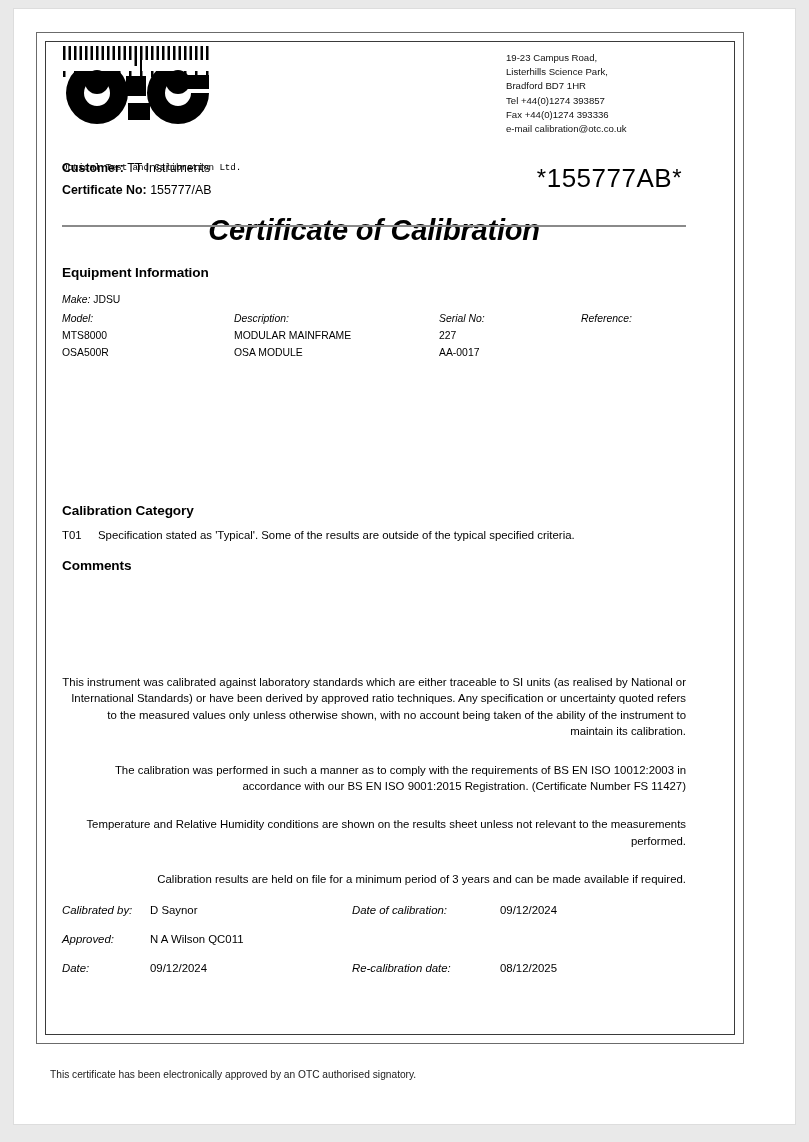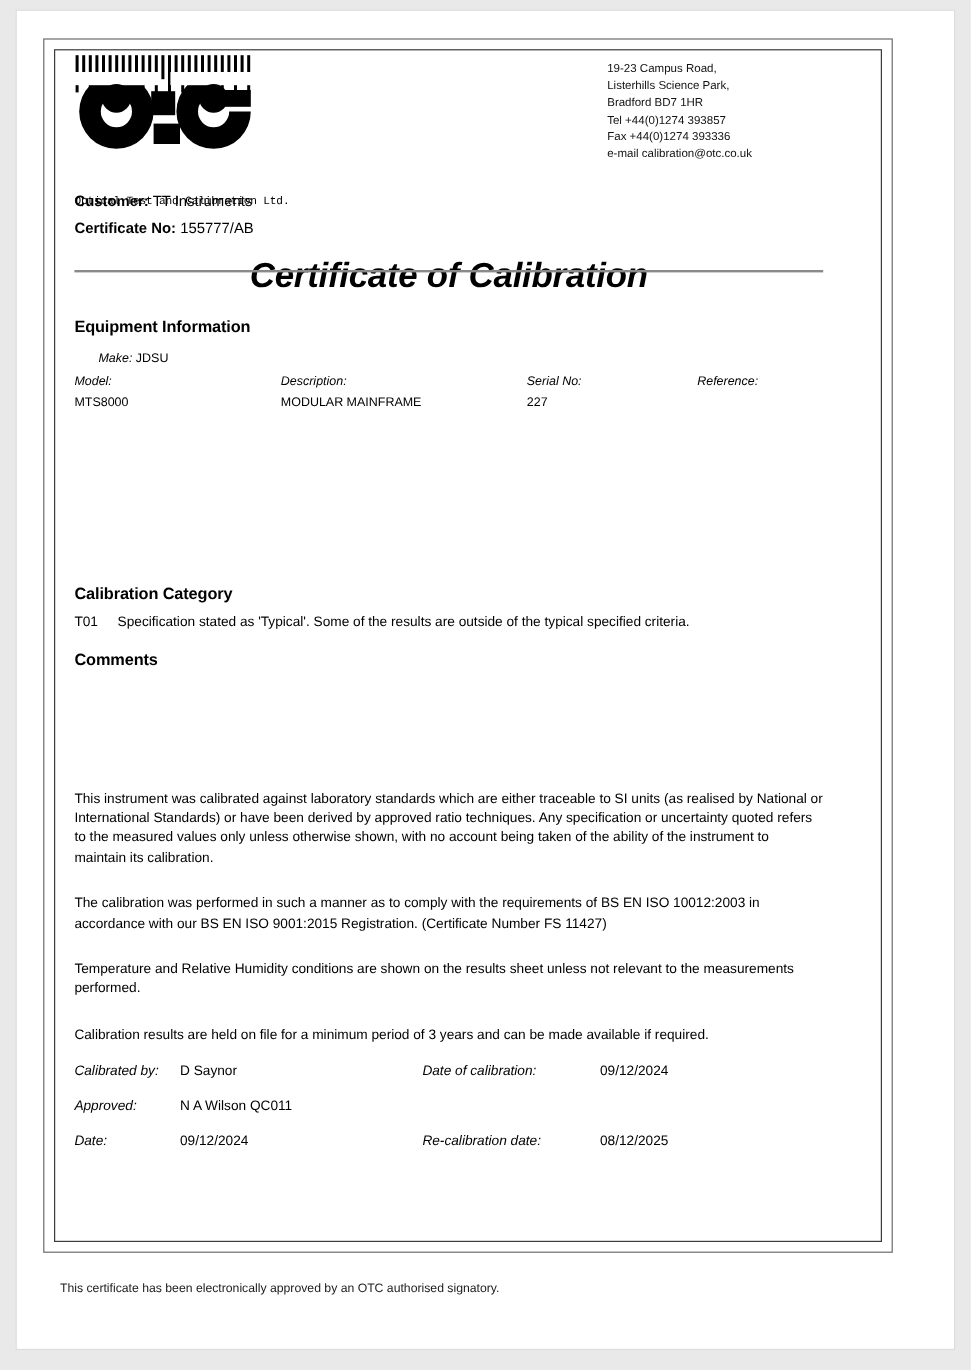--- a/index.html
+++ b/index.html
@@ -147,21 +147,20 @@
   }
 
   
   .equip {
     margin-top: 12px;
     font-size: 10.4px;
     line-height: 15.5px;
   }
   .equip .make {
     margin-bottom: 3px;
-    margin-left: 20px;
   }
   .equip .make .k {
     font-style: italic;
   }
   .equip-table {
     width: 100%;
     border-collapse: collapse;
     font-size: 10.4px;
   }
   .equip-table th {
@@ -190,20 +189,21 @@
   .cat-code {
     width: 36px;
     flex: 0 0 36px;
   }
 
   
   .para {
     font-size: 11.4px;
     line-height: 16.4px;
     margin-top: 22px;
+    text-align: right;
   }
   .para:first-of-type { margin-top: 13px; }
 
   
   .signoff {
     margin-top: 16px;
     font-size: 11.4px;
   }
   .signoff-row {
     display: flex;
@@ -312,20 +312,23 @@
         <div>
           <span class="lbl">Customer:</span>
           <span class="val">TT Instruments</span>
         </div>
         <div>
           <span class="lbl">Certificate No:</span>
           <span class="val">155777/AB</span>
         </div>
       </div>
 
+      <div class="barcode-num">
+        <span class="star">*</span><span>155777AB</span><span class="star">*</span>
+      </div>
 
       <div class="rule"></div>
     </div>
 
     <div class="doc-title">Certificate of Calibration</div>
 
     <div style="margin-top:18px;">
       <div class="section-head">Equipment Information</div>
 
       <div class="equip">
@@ -343,20 +346,26 @@
               <th class="c-ref">Reference:</th>
             </tr>
           </thead>
           <tbody>
             <tr>
               <td>MTS8000</td>
               <td>MODULAR MAINFRAME</td>
               <td>227</td>
               <td></td>
             </tr>
+            <tr>
+              <td>OSA500R</td>
+              <td>OSA MODULE</td>
+              <td>AA-0017</td>
+              <td></td>
+            </tr>
           </tbody>
         </table>
       </div>
     </div>
 
     <div style="margin-top:143px;">
       <div class="section-head">Calibration Category</div>
       <div class="cat-row">
         <span class="cat-code">T01</span>
         <span>Specification stated as 'Typical'. Some of the results are outside of the typical specified criteria.</span>

